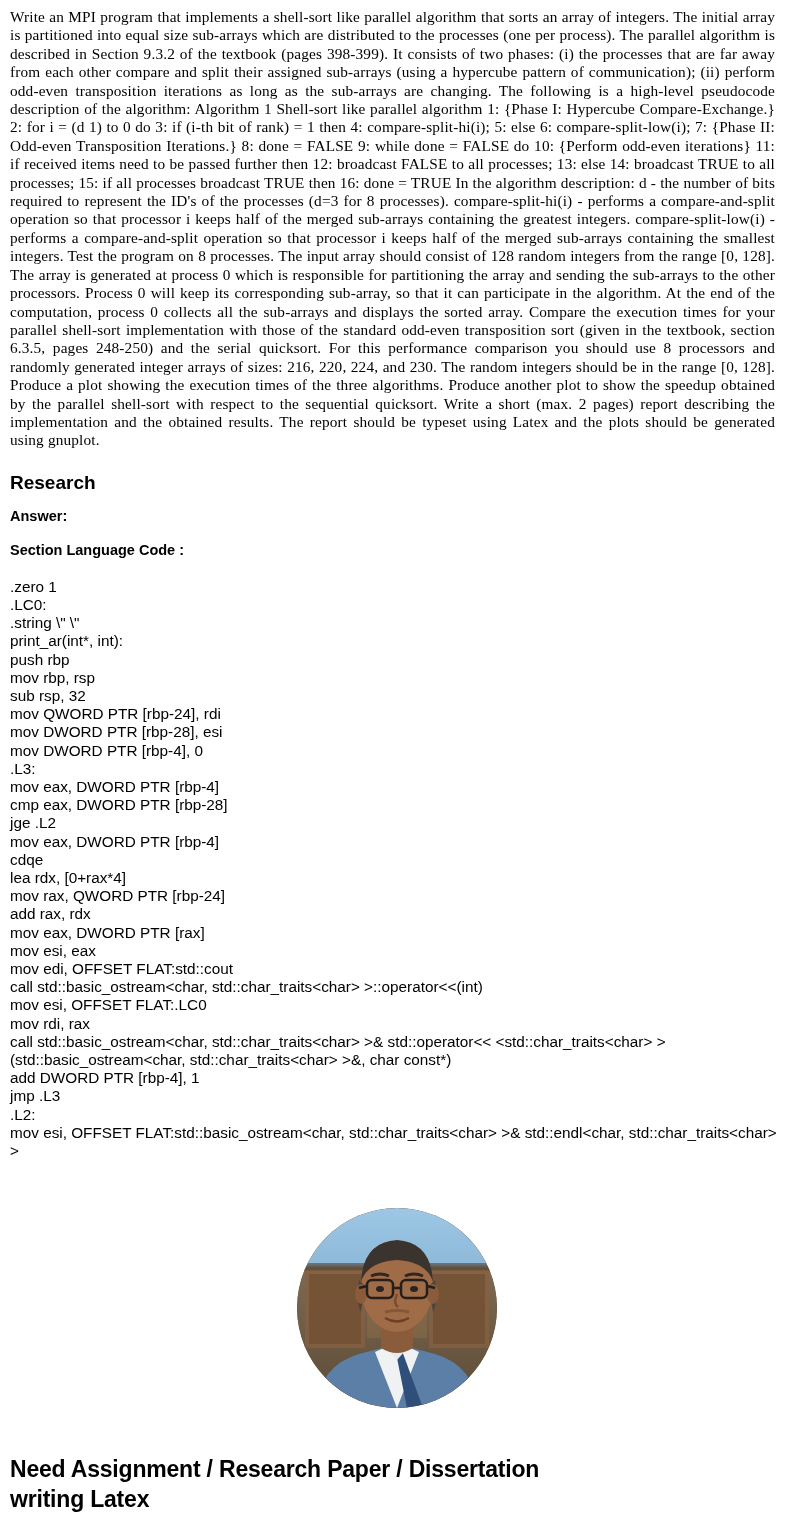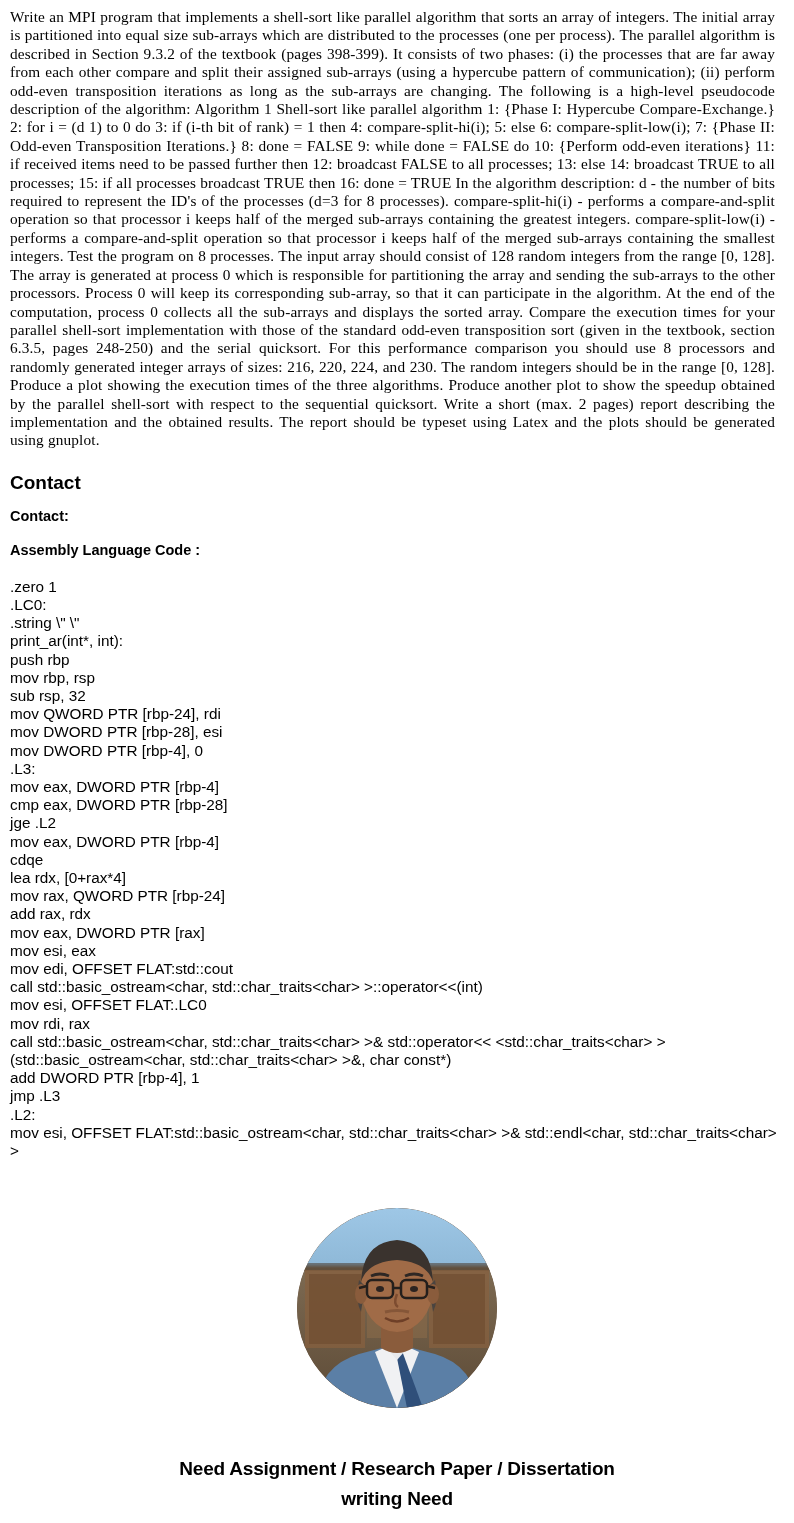--- a/index.html
+++ b/index.html
@@ -64,24 +64,24 @@
     border-radius: 50%;
     overflow: hidden;
     position: relative;
     background: #6a5542;
   }
   .avatar svg {
     display: block;
   }
   .footer {
     margin: 46px 0 0 0;
-    text-align: center;
-    font-family: "Liberation Sans", sans-serif;
-    font-weight: bold;
-    font-size: 19px;
+    text-align: left;
+    font-family: "Liberation Sans", sans-serif;
+    font-weight: bold;
+    font-size: 23px;
     line-height: 30px;
     letter-spacing: -0.2px;
   }
   .footer .line2 {
     display: block;
   }
   .footer-contact {
     margin-top: 4px;
     text-align: center;
     font-family: "Liberation Sans", sans-serif;
@@ -90,25 +90,25 @@
     line-height: 30px;
   }
 </style>
 </head>
 <body>
 
 <div class="page">
 
   <p class="question">Write an MPI program that implements a shell-sort like parallel algorithm that sorts an array of integers. The initial array is partitioned into equal size sub-arrays which are distributed to the processes (one per process). The parallel algorithm is described in Section 9.3.2 of the textbook (pages 398-399). It consists of two phases: (i) the processes that are far away from each other compare and split their assigned sub-arrays (using a hypercube pattern of communication); (ii) perform odd-even transposition iterations as long as the sub-arrays are changing. The following is a high-level pseudocode description of the algorithm: Algorithm 1 Shell-sort like parallel algorithm 1: {Phase I: Hypercube Compare-Exchange.} 2: for i = (d 1) to 0 do 3: if (i-th bit of rank) = 1 then 4: compare-split-hi(i); 5: else 6: compare-split-low(i); 7: {Phase II: Odd-even Transposition Iterations.} 8: done = FALSE 9: while done = FALSE do 10: {Perform odd-even iterations} 11: if received items need to be passed further then 12: broadcast FALSE to all processes; 13: else 14: broadcast TRUE to all processes; 15: if all processes broadcast TRUE then 16: done = TRUE In the algorithm description: d - the number of bits required to represent the ID's of the processes (d=3 for 8 processes). compare-split-hi(i) - performs a compare-and-split operation so that processor i keeps half of the merged sub-arrays containing the greatest integers. compare-split-low(i) - performs a compare-and-split operation so that processor i keeps half of the merged sub-arrays containing the smallest integers. Test the program on 8 processes. The input array should consist of 128 random integers from the range [0, 128]. The array is generated at process 0 which is responsible for partitioning the array and sending the sub-arrays to the other processors. Process 0 will keep its corresponding sub-array, so that it can participate in the algorithm. At the end of the computation, process 0 collects all the sub-arrays and displays the sorted array. Compare the execution times for your parallel shell-sort implementation with those of the standard odd-even transposition sort (given in the textbook, section 6.3.5, pages 248-250) and the serial quicksort. For this performance comparison you should use 8 processors and randomly generated integer arrays of sizes: 216, 220, 224, and 230. The random integers should be in the range [0, 128]. Produce a plot showing the execution times of the three algorithms. Produce another plot to show the speedup obtained by the parallel shell-sort with respect to the sequential quicksort. Write a short (max. 2 pages) report describing the implementation and the obtained results. The report should be typeset using Latex and the plots should be generated using gnuplot.</p>
 
-  <h2 class="section-heading">Contact</h2>
-
-  <p class="answer-label">Contact:</p>
-
-  <p class="code-label">Assembly Language Code :</p>
+  <h2 class="section-heading">Research</h2>
+
+  <p class="answer-label">Answer:</p>
+
+  <p class="code-label">Section Language Code :</p>
 
   <pre class="code-block">.zero 1
 .LC0:
 .string \" \"
 print_ar(int*, int):
 push rbp
 mov rbp, rsp
 sub rsp, 32
 mov QWORD PTR [rbp-24], rdi
 mov DWORD PTR [rbp-28], esi
@@ -189,17 +189,17 @@
           <path d="M88 110 Q100 117 112 110" stroke="#6e3f27" stroke-width="2.5" fill="none"></path>
 
           <path d="M88 104 Q100 101 112 104" stroke="#70452c" stroke-width="3" fill="none" opacity="0.55"></path>
         </g>
       </svg>
     </div>
   </div>
 
   <div class="footer">
     <span>Need Assignment / Research Paper / Dissertation</span>
-    <span class="line2">writing Need</span>
+    <span class="line2">writing Latex</span>
   </div>
   <div class="footer-contact">Contact: drjack9650@gmail.com</div>
 
 </div>
 
 </body></html>

